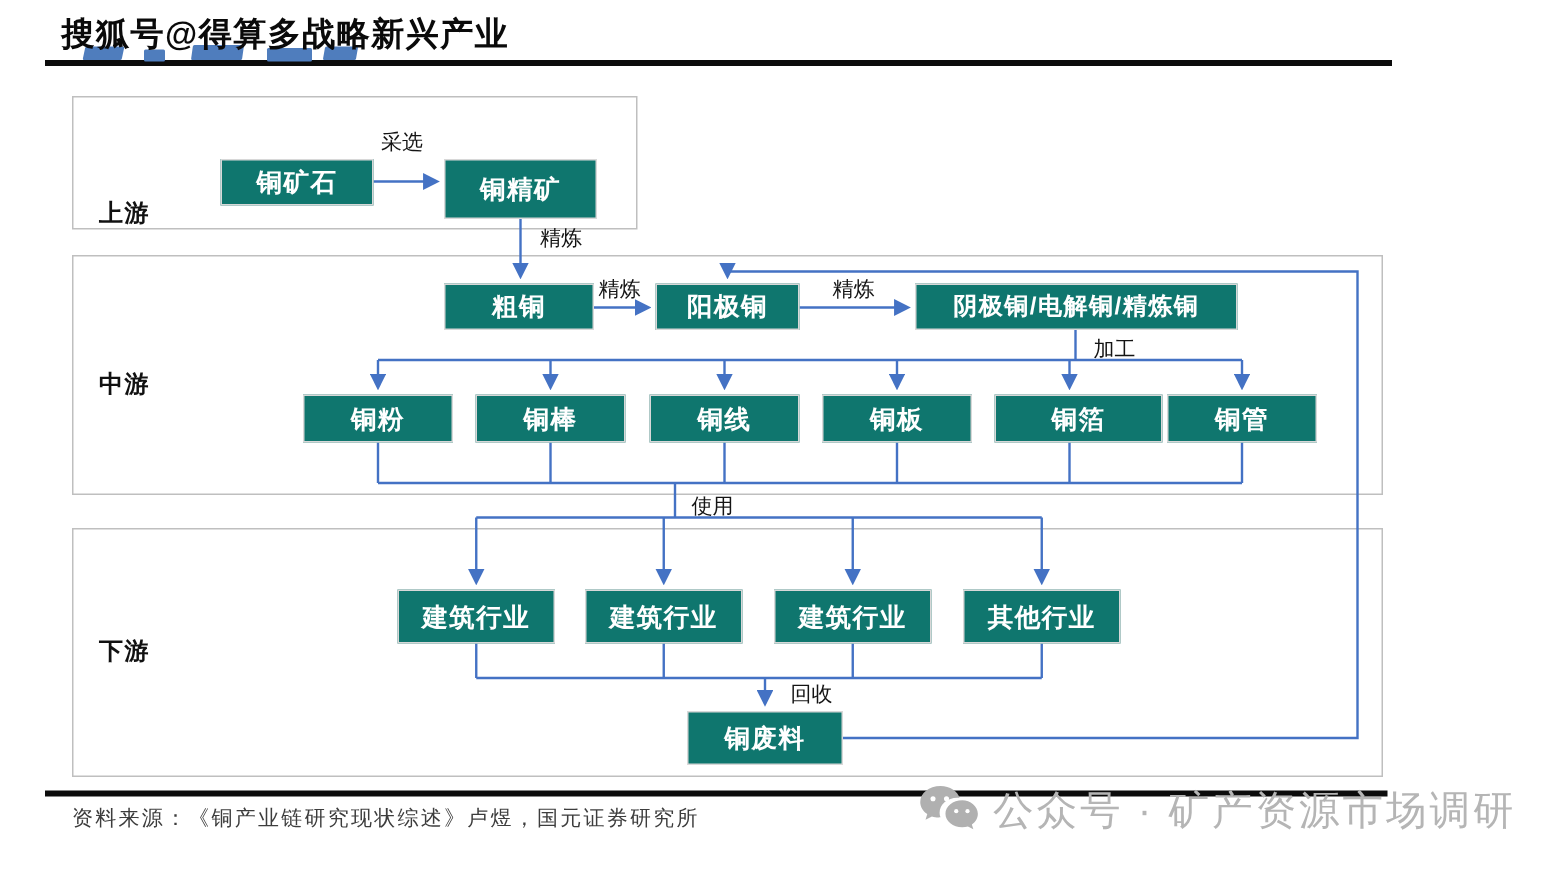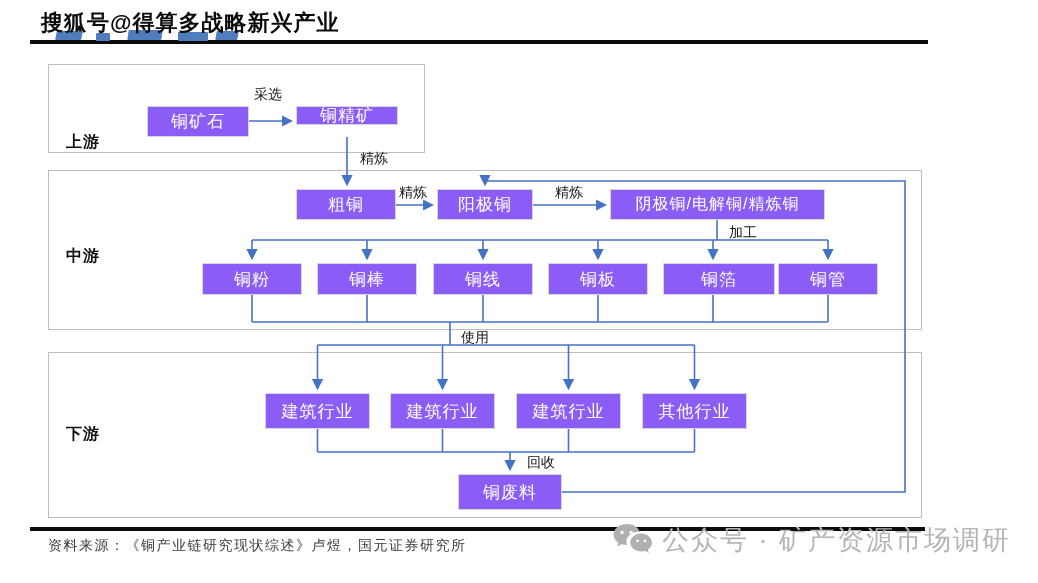--- a/index.html
+++ b/index.html
@@ -27,27 +27,27 @@
   .midstream-box{left:48px;top:170px;width:872px;height:158px;}
   .downstream-box{left:48px;top:352px;width:872px;height:164px;}
   .stage-label{
     position:absolute;font-size:16px;font-weight:bold;color:#111;letter-spacing:1px;
   }
   .stage-up{left:66px;top:96px;margin-top:36px;}
   .stage-mid{left:66px;top:246px;}
   .stage-down{left:66px;top:424px;}
   
   .node{
-    position:absolute;background:#8b5cf6;border:1.5px solid #d8d8d8;
-    color:#ffffff;font-weight:normal;font-size:17px;letter-spacing:1px;
+    position:absolute;background:#0f766e;border:1.5px solid #d8d8d8;
+    color:#ffffff;font-weight:bold;font-size:17px;letter-spacing:1px;
     display:flex;align-items:center;justify-content:center;box-sizing:border-box;
     white-space:nowrap;z-index:3;
   }
   .n-ore{left:147px;top:106px;width:102px;height:31px;}
-  .n-conc{left:296px;top:106px;width:102px;height:19px;}
+  .n-conc{left:296px;top:106px;width:102px;height:40px;}
   .n-blister{left:296px;top:189px;width:100px;height:31px;}
   .n-anode{left:437px;top:189px;width:96px;height:31px;}
   .n-cathode{left:610px;top:189px;width:215px;height:31px;font-size:16px;}
   .n-powder{left:202px;top:263px;width:100px;height:32px;}
   .n-rod{left:317px;top:263px;width:100px;height:32px;}
   .n-wire{left:433px;top:263px;width:100px;height:32px;}
   .n-plate{left:548px;top:263px;width:100px;height:32px;}
   .n-foil{left:663px;top:263px;width:112px;height:32px;}
   .n-tube{left:778px;top:263px;width:100px;height:32px;}
   .n-constr{left:265px;top:393px;width:105px;height:36px;}

